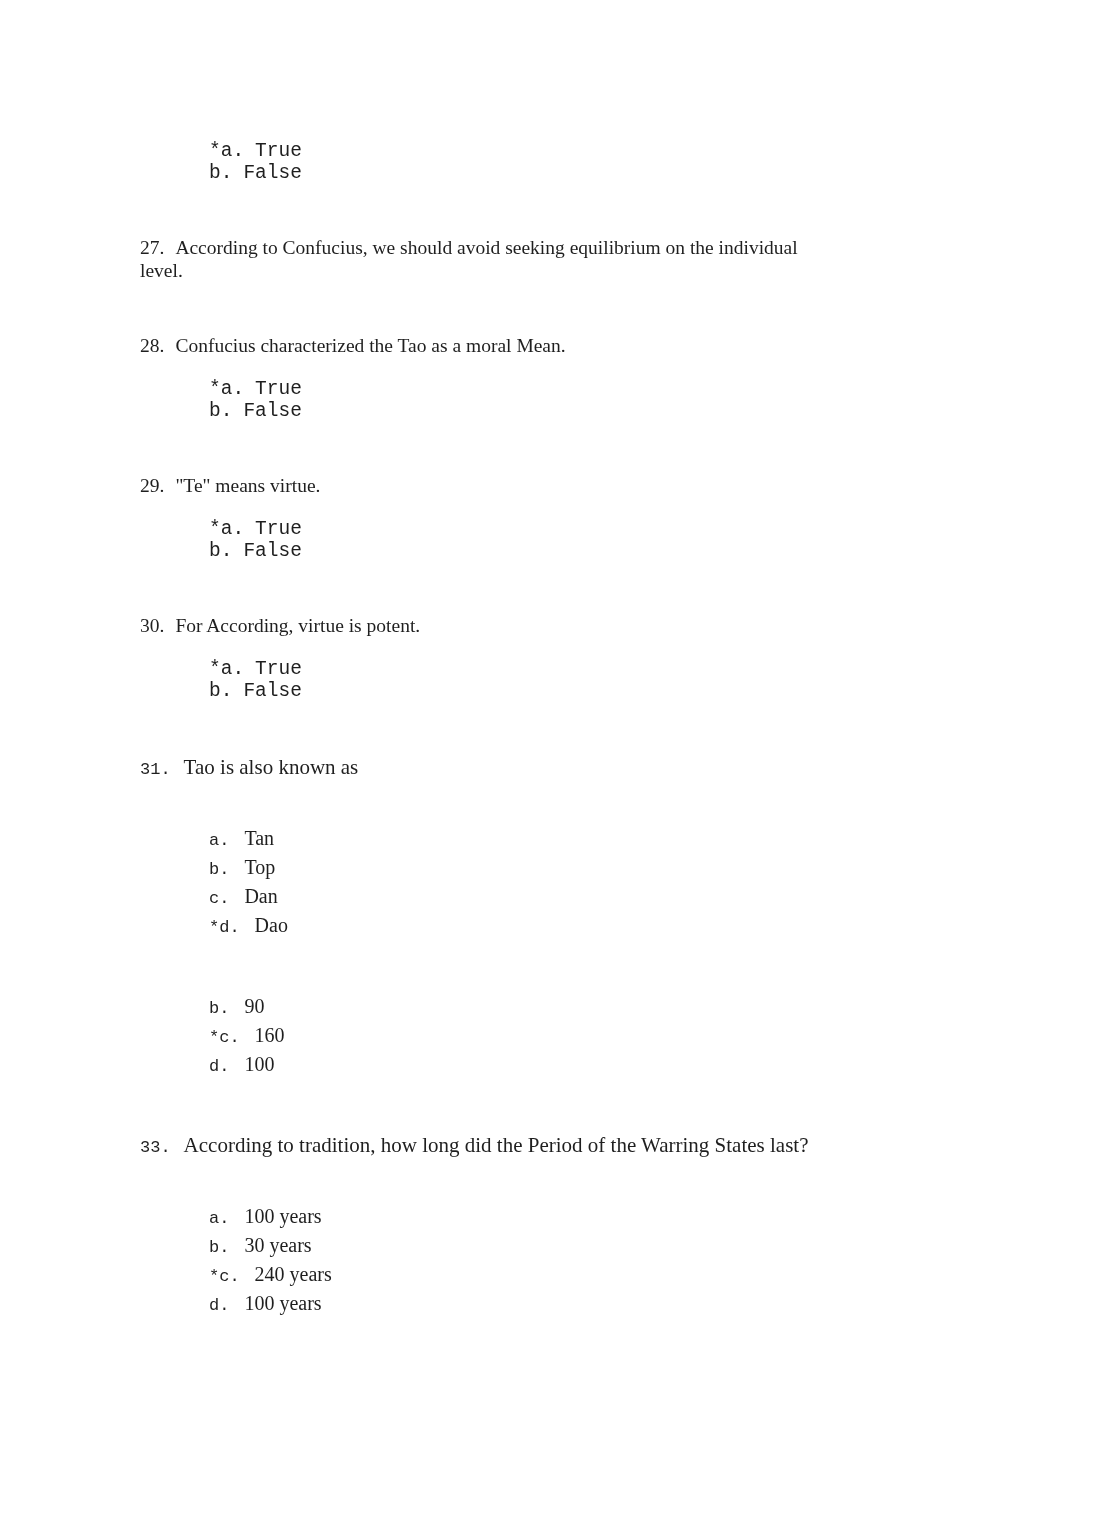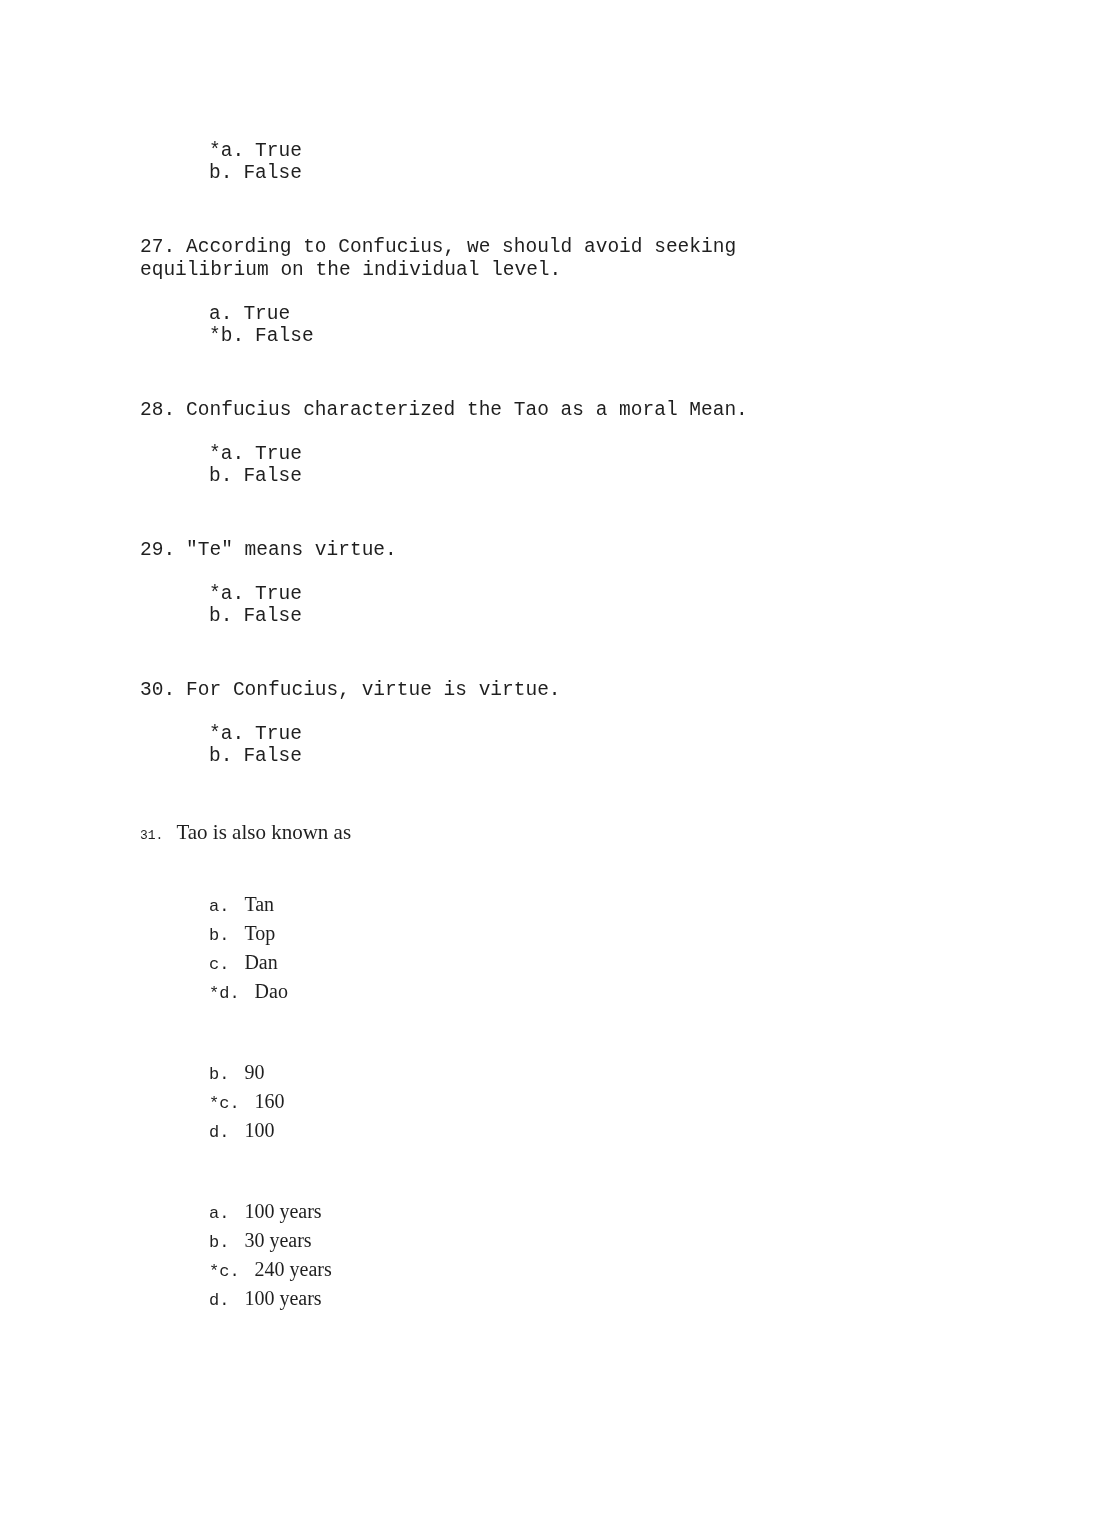--- a/index.html
+++ b/index.html
@@ -22,36 +22,36 @@
   }
   .qblock + .qblock {
     margin-top: 52px;
   }
   .qline {
     margin: 0;
     max-width: 840px;
   }
   
   .mono .qline {
-    font-family: Liberation Mono, monospace;
+    font-family: Liberation Serif, serif;
     font-size: 19.5px;
     line-height: 23px;
   }
   .mono .qnum { margin-right: 11px; }
   .mono .opt {
     font-family: "Liberation Mono", "DejaVu Sans Mono", monospace;
     font-size: 19.5px;
     line-height: 22px;
   }
   .mono .opt .letter { margin-right: 11px; }
   
   .serif .qline { line-height: 27px; }
   .serif .qnum {
     font-family: "Liberation Mono", "DejaVu Sans Mono", monospace;
-    font-size: 13px;
+    font-size: 17px;
     margin-right: 13px;
   }
   .serif .qtext {
     font-family: "Liberation Serif", "DejaVu Serif", serif;
     font-size: 21px;
   }
   .serif .opt { line-height: 26px; }
   .serif .opt .letter {
     font-family: "Liberation Mono", "DejaVu Sans Mono", monospace;
     font-size: 17px;
@@ -76,44 +76,40 @@
 
     <div class="qblock mono">
       <div class="opts">
         <div class="opt"><span class="letter">*a.</span><span class="value">True</span></div>
         <div class="opt"><span class="letter">b.</span><span class="value">False</span></div>
       </div>
     </div>
 
     <div class="qblock mono">
       <p class="qline"><span class="qnum">27.</span><span class="qtext">According to Confucius, we should avoid seeking equilibrium on the individual level.</span></p>
-      <div class="opts">
-        <div class="opt"><span class="letter">a.</span><span class="value">True</span></div>
-        <div class="opt"><span class="letter">*b.</span><span class="value">False</span></div>
-      </div>
     </div>
 
     <div class="qblock mono">
       <p class="qline"><span class="qnum">28.</span><span class="qtext">Confucius characterized the Tao as a moral Mean.</span></p>
       <div class="opts">
         <div class="opt"><span class="letter">*a.</span><span class="value">True</span></div>
         <div class="opt"><span class="letter">b.</span><span class="value">False</span></div>
       </div>
     </div>
 
     <div class="qblock mono">
       <p class="qline"><span class="qnum">29.</span><span class="qtext">"Te" means virtue.</span></p>
       <div class="opts">
         <div class="opt"><span class="letter">*a.</span><span class="value">True</span></div>
         <div class="opt"><span class="letter">b.</span><span class="value">False</span></div>
       </div>
     </div>
 
     <div class="qblock mono">
-      <p class="qline"><span class="qnum">30.</span><span class="qtext">For Confucius, virtue is virtue.</span></p>
+      <p class="qline"><span class="qnum">30.</span><span class="qtext">For According, virtue is potent.</span></p>
       <div class="opts">
         <div class="opt"><span class="letter">*a.</span><span class="value">True</span></div>
         <div class="opt"><span class="letter">b.</span><span class="value">False</span></div>
       </div>
     </div>
 
     <div class="qblock serif">
       <p class="qline"><span class="qnum">31.</span><span class="qtext">Tao is also known as</span></p>
       <div class="opts">
         <div class="opt"><span class="letter">a.</span><span class="value">Tan</span></div>
@@ -125,20 +121,21 @@
 
     <div class="qblock serif">
       <div class="opts">
         <div class="opt"><span class="letter">b.</span><span class="value">90</span></div>
         <div class="opt"><span class="letter">*c.</span><span class="value">160</span></div>
         <div class="opt"><span class="letter">d.</span><span class="value">100</span></div>
       </div>
     </div>
 
     <div class="qblock serif">
+      <p class="qline"><span class="qnum">33.</span><span class="qtext">According to tradition, how long did the Period of the Warring States last?</span></p>
       <div class="opts">
         <div class="opt"><span class="letter">a.</span><span class="value">100 years</span></div>
         <div class="opt"><span class="letter">b.</span><span class="value">30 years</span></div>
         <div class="opt"><span class="letter">*c.</span><span class="value">240 years</span></div>
         <div class="opt"><span class="letter">d.</span><span class="value">100 years</span></div>
       </div>
     </div>
 
   </div>
 </div>

